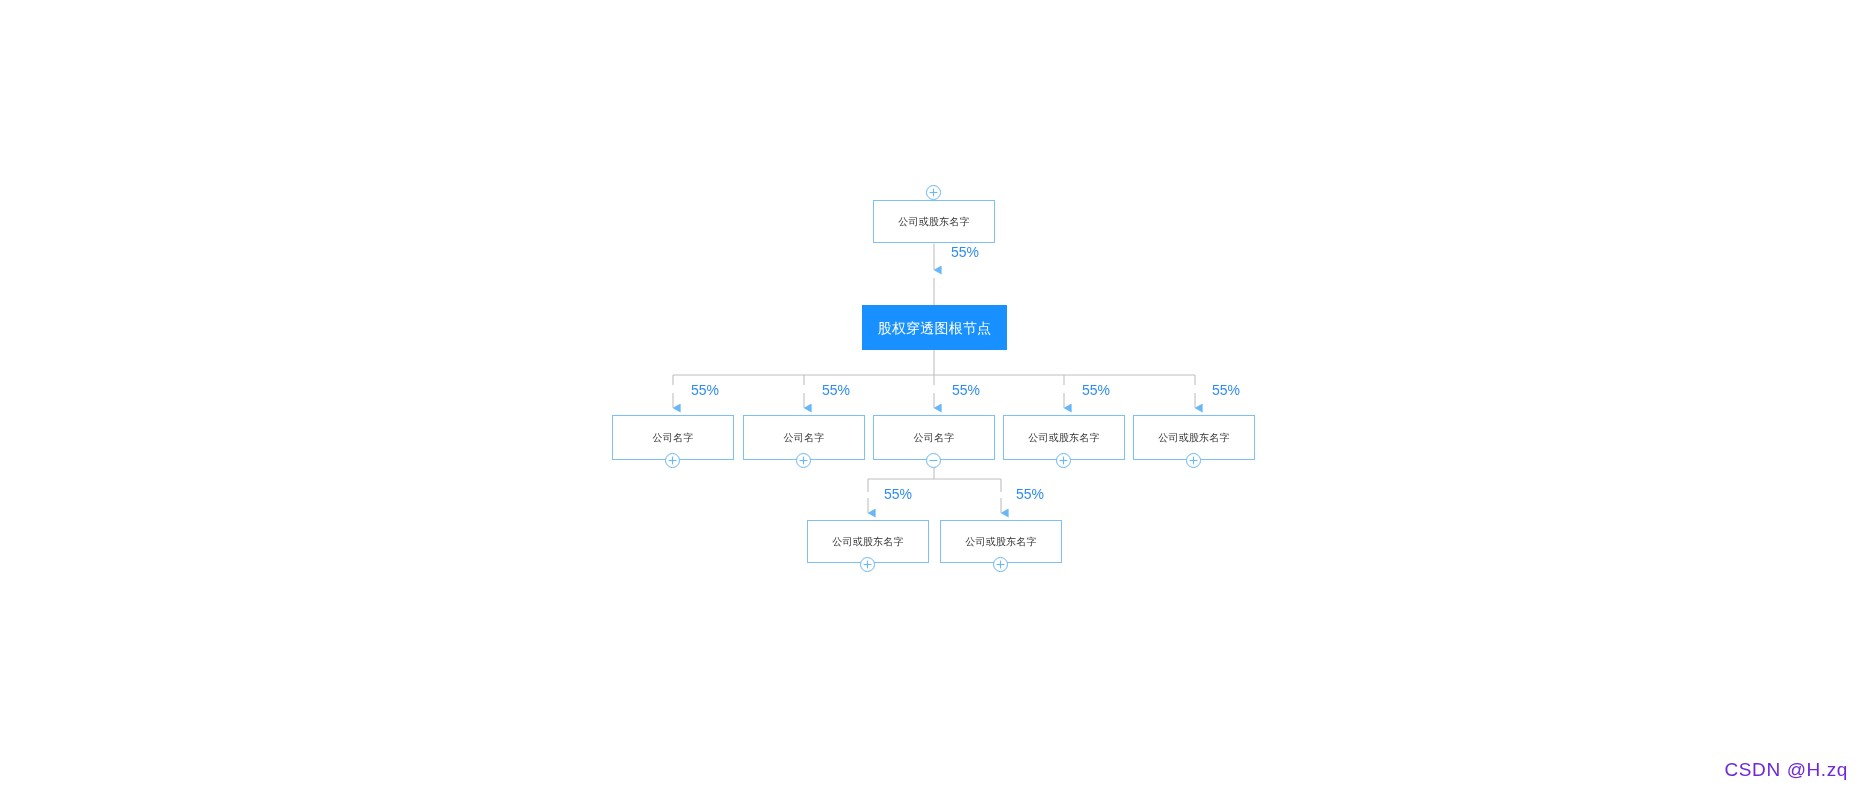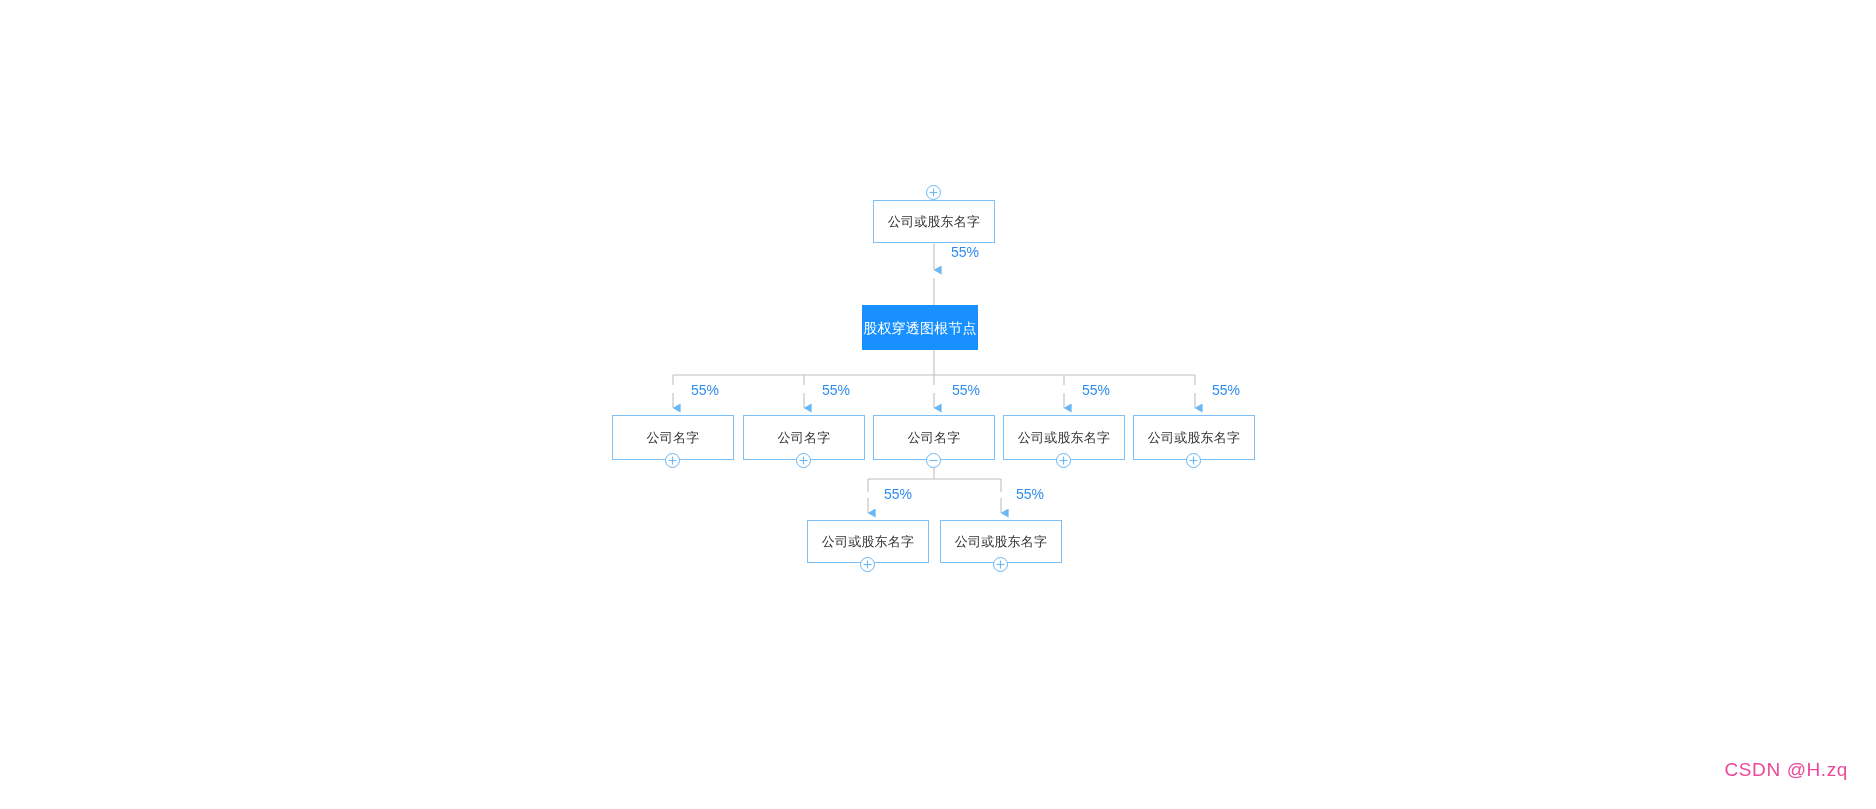--- a/index.html
+++ b/index.html
@@ -23,21 +23,21 @@
     pointer-events: none;
   }
   .node {
     position: absolute;
     border: 1px solid #7cc0f7;
     background: #ffffff;
     display: flex;
     align-items: center;
     justify-content: center;
     color: #333333;
-    font-size: 13px;
+    font-size: 10px;
     line-height: 1;
     letter-spacing: 0.2px;
     white-space: nowrap;
     user-select: none;
   }
   .node.root {
     background: #1890ff;
     border: 1px solid #1890ff;
     color: #ffffff;
     font-size: 14px;
@@ -58,21 +58,21 @@
     background: #ffffff;
     display: flex;
     align-items: center;
     justify-content: center;
   }
   .toggle svg { display: block; }
   .watermark {
     position: absolute;
     right: 28px;
     bottom: 28px;
-    color: #ec4899;
+    color: #6d28d9;
     font-size: 19px;
     letter-spacing: 0.6px;
     user-select: none;
   }
 </style>
 </head>
 <body>
 
 <div id="stage">
 
@@ -109,21 +109,21 @@
       <path d="M 868 498 L 868 513" marker-end="url(#arrowhead)"></path>
       <path d="M 1001 479 L 1001 492"></path>
       <path d="M 1001 498 L 1001 513" marker-end="url(#arrowhead)"></path>
     </g>
   </svg>
 
   <div class="node" style="left:873px; top:200px; width:122px; height:43px;">
     <span>公司或股东名字</span>
   </div>
 
-  <div class="node root" style="left:862px; top:305px; width:116px; height:45px;">
+  <div class="node root" style="left:862px; top:305px; width:145px; height:45px;">
     <span>股权穿透图根节点</span>
   </div>
 
   <div class="node" style="left:612px; top:415px; width:122px; height:45px;">
     <span>公司名字</span>
   </div>
 
   <div class="node" style="left:743px; top:415px; width:122px; height:45px;">
     <span>公司名字</span>
   </div>

